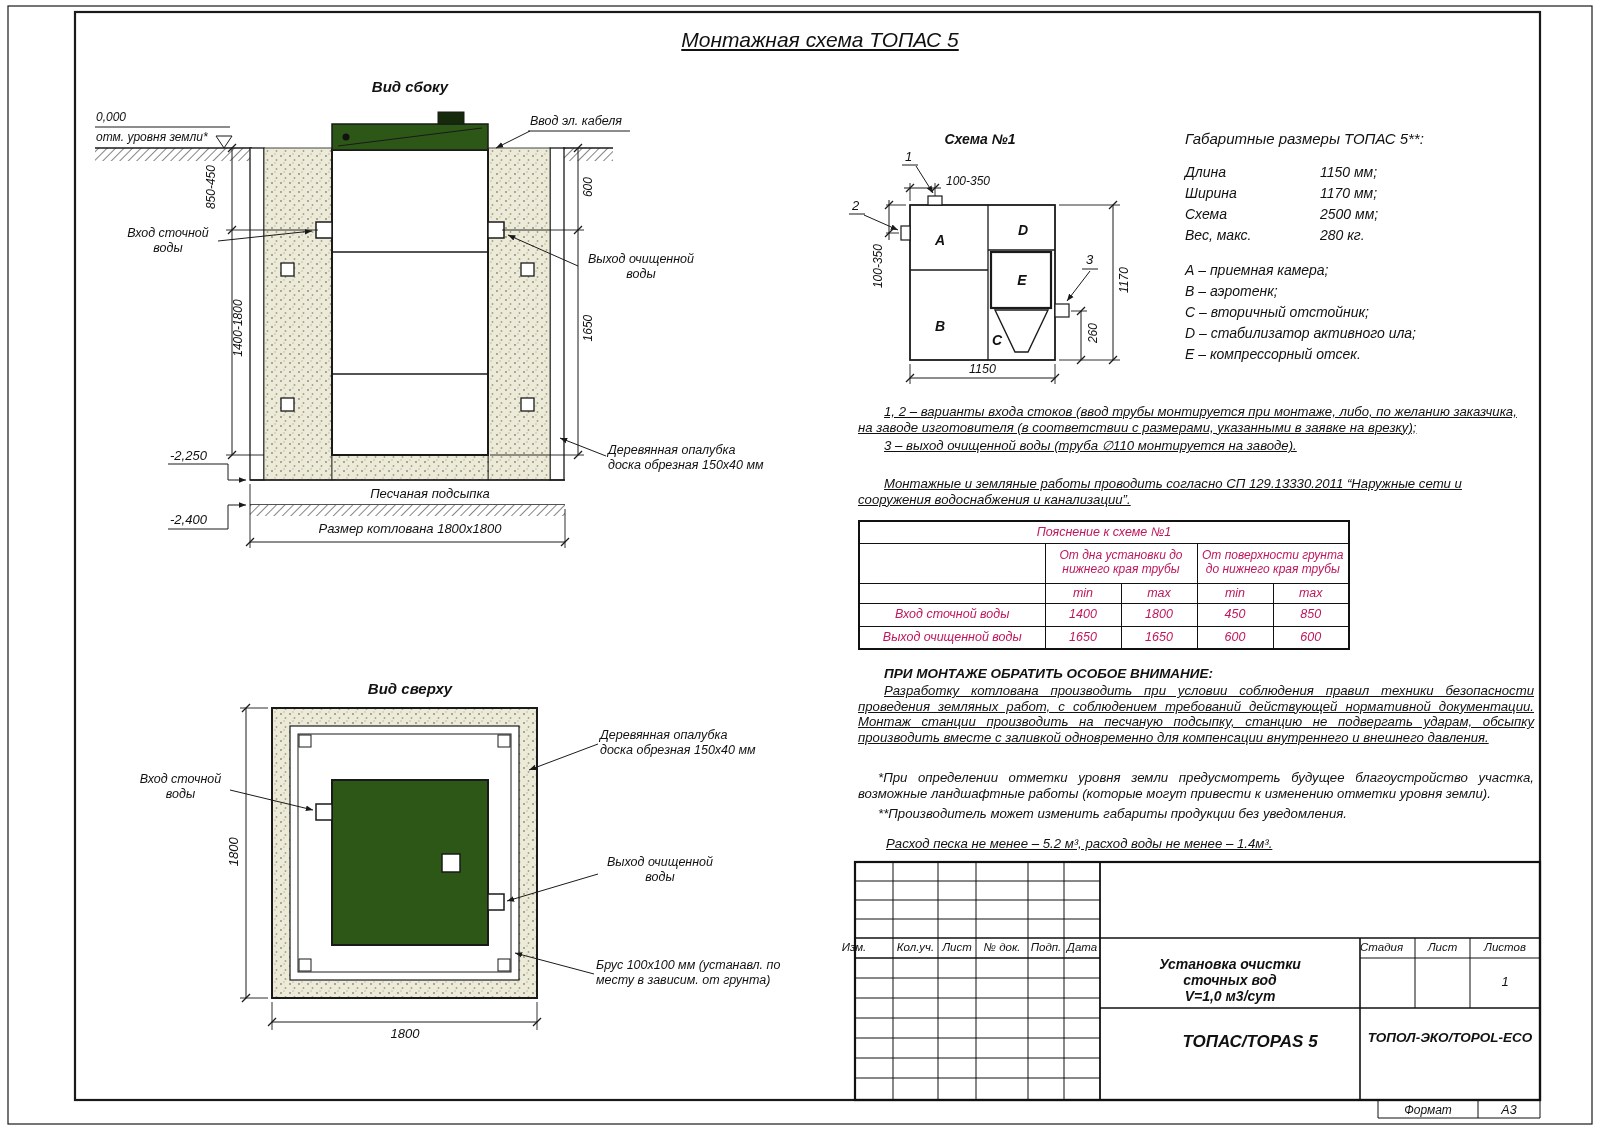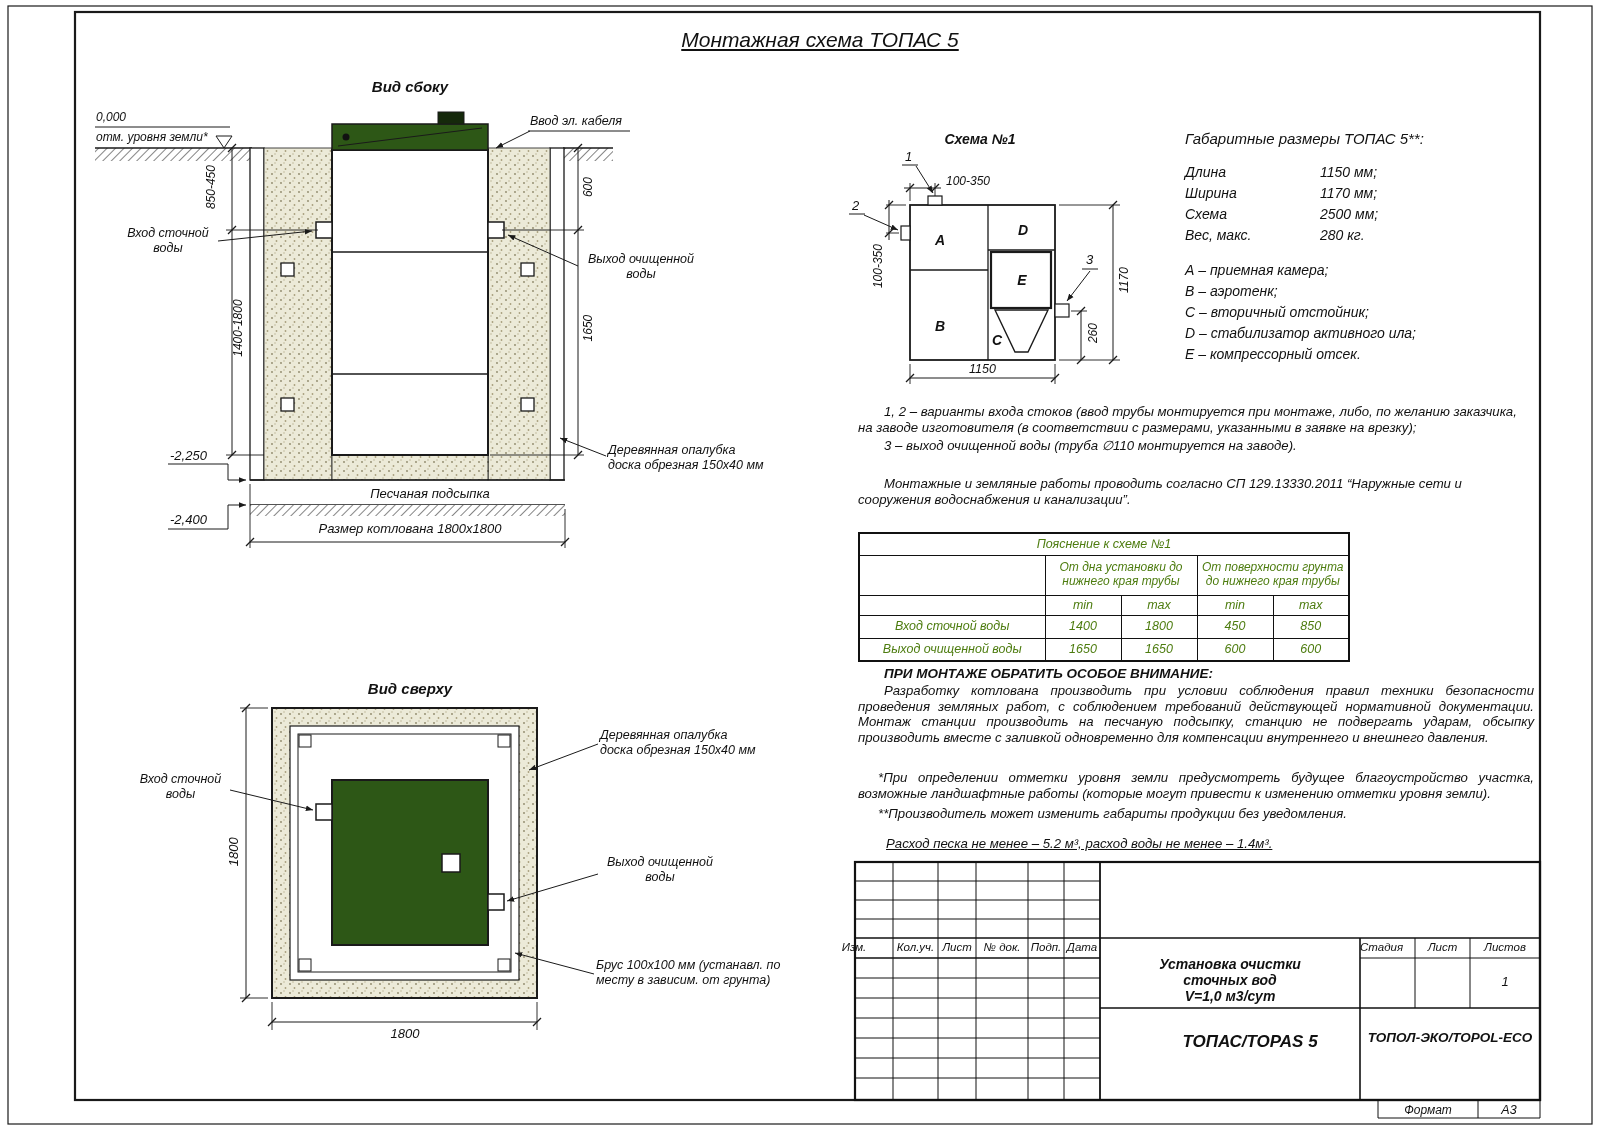--- a/index.html
+++ b/index.html
@@ -9,24 +9,24 @@
     font-family:"Liberation Sans", sans-serif; font-style:italic; color:#111;
     overflow:hidden; margin:0 auto;padding-left:25px;
   }
   svg.layer { position:absolute; left:0; top:0; }
   .t { position:absolute; font-size:13px; line-height:1.18; white-space:pre-line; color:#111; }
   .c { text-align:center; }
   .j { text-align:justify; }
   .b { font-weight:bold; }
   .u { text-decoration:underline; }
   .rot { transform:rotate(-90deg); }
-  .ind { text-indent:26px; }
+  .ind { text-indent:26px;text-decoration:underline; }
   table.expl {
-    position:absolute; left:858px; top:532px; border-collapse:collapse;
-    font-size:12.5px; font-style:italic; color:#4d7c0f; border:2px solid #111;
+    position:absolute; left:858px; top:520px; border-collapse:collapse;
+    font-size:12.5px; font-style:italic; color:#be185d; border:2px solid #111;
   }
   .expl td { border:1px solid #111; text-align:center; padding:0 3px; white-space:pre-line; line-height:1.15; }
   .expl td.lbl { text-align:center; }
   .expl tr.h1 td { height:22px; }
   .expl tr.h2 td { height:40px; font-size:12px; }
   .expl tr.h3 td { height:20px; }
   .expl tr.dr td { height:23px; }
 </style>
 </head>
 <body>

